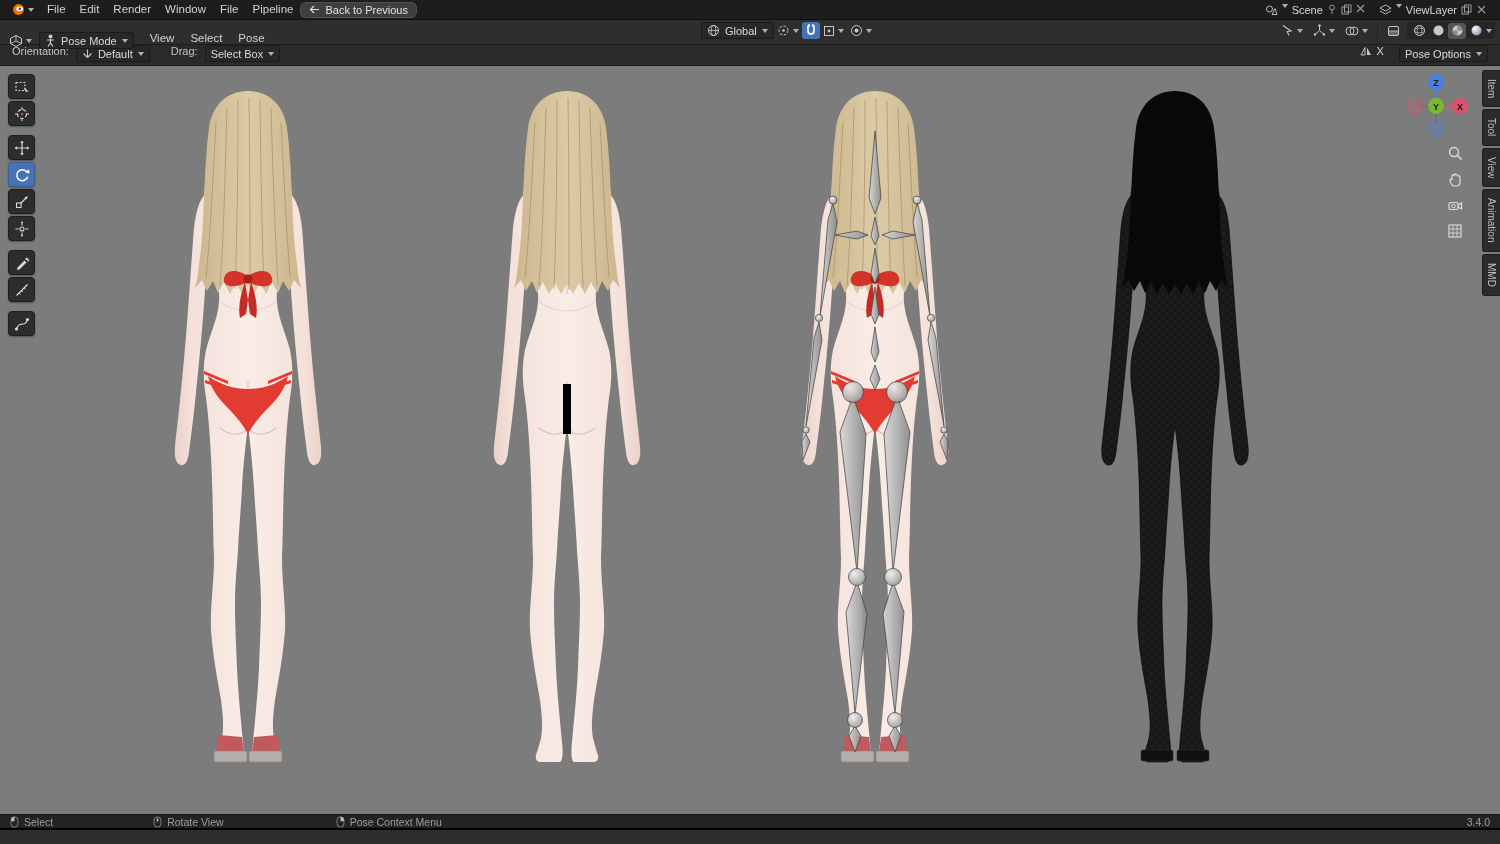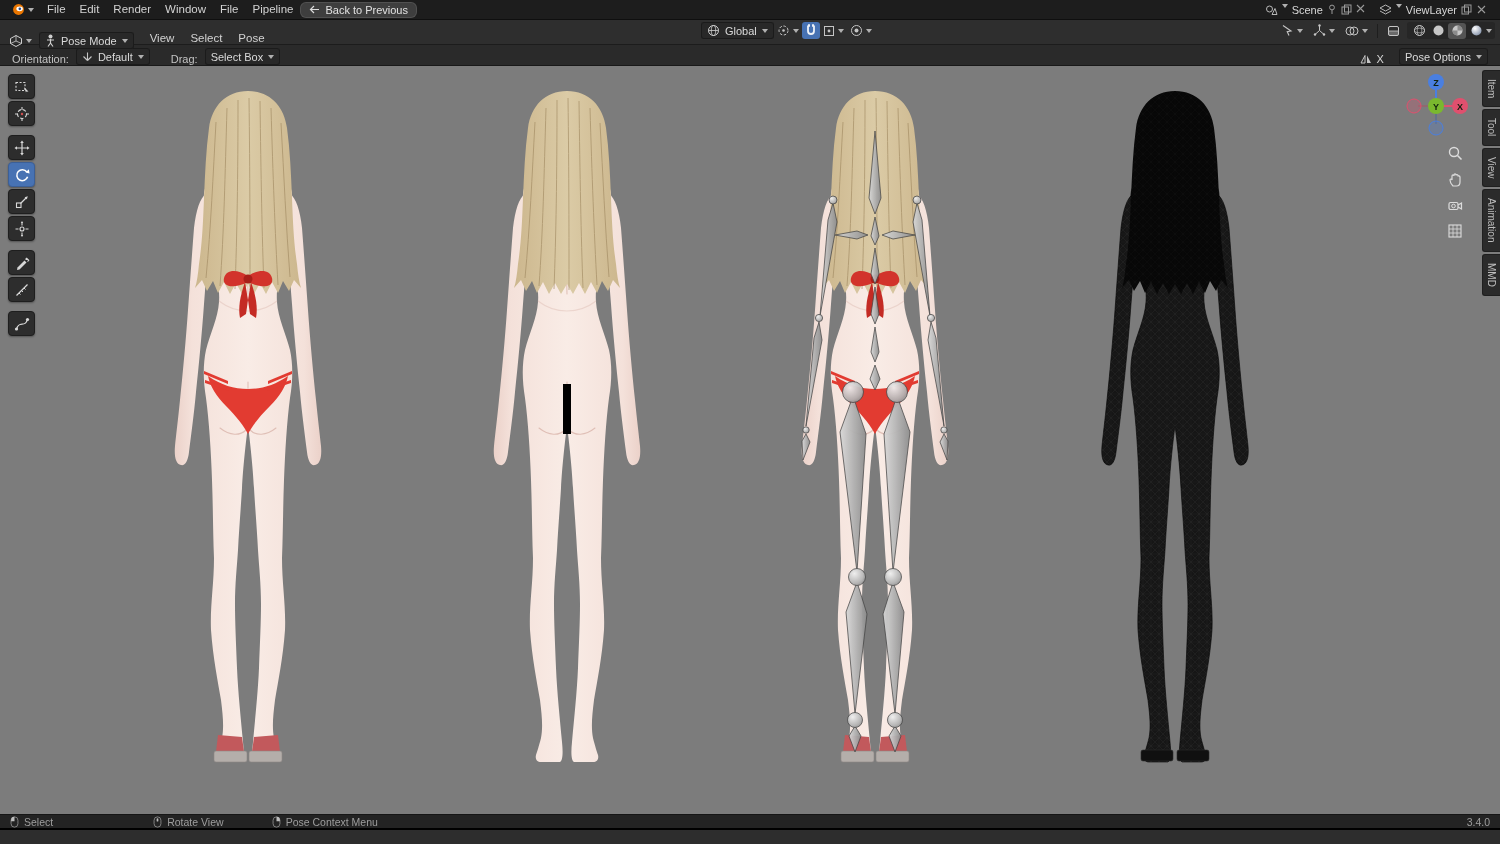--- a/index.html
+++ b/index.html
@@ -25,21 +25,21 @@
 .hmenu{font-size:11.5px;color:#d2d2d2;padding:0 8px}
 .hcenter{position:absolute;left:701px;top:2px;display:flex;align-items:center;gap:0}
 .hright{position:absolute;right:5px;top:2px;display:flex;align-items:center;gap:4px}
 .hgrp{height:17px;display:flex;align-items:center;gap:3px;padding:0 3px;border-radius:3px}
 .snapon{background:#4772b3}
 .shadegrp{height:17px;display:flex;align-items:center;gap:1px;background:#262626;border-radius:3px;padding:0 3px}
 .shbtn{width:18px;height:16px;display:flex;align-items:center;justify-content:center;border-radius:3px}
 .shbtn.active{background:#545454}
 .hsep{width:1px;height:14px;background:#1e1e1e;margin:0 2px}
 
-.subheader{height:21px;background:#2a2a2a;display:flex;align-items:flex-end;padding:0 12px;border-bottom:1px solid #191919;flex:none;gap:7px}
+.subheader{height:21px;background:#2a2a2a;display:flex;align-items:flex-start;padding:0 12px;border-bottom:1px solid #191919;flex:none;gap:7px}
 .lbl{font-size:11px;color:#c3c3c3}
 .mirrorx{display:flex;align-items:center;gap:4px;font-size:11px;color:#d6d6d6;margin-right:8px}
 
 .viewport{height:748px;background:#7c7c7c;position:relative;flex:none;overflow:hidden}
 .tools{position:absolute;left:8px;top:8px;display:flex;flex-direction:column;gap:2px}
 .tbtn{width:27px;height:25px;background:#2d2d2d;border:1px solid #1e1e1e;border-radius:4px;display:flex;align-items:center;justify-content:center;box-shadow:0 1px 2px #00000055}
 .tbtn.active{background:#4772b3;border-color:#3c5f96}
 .tgap{height:5px}
 .fig{position:absolute;top:20px;width:200px;height:708px}
 .tabs{position:absolute;right:0;top:4px;display:flex;flex-direction:column;gap:2px}
@@ -565,21 +565,21 @@
         </svg>
       <span>Select</span>
     </div>
     <div class="sbitem" style="margin-left:100px">
       <svg width="9" height="12" viewBox="0 0 10 14">
           <rect x="1" y="1" width="8" height="12" rx="4" fill="none" stroke="#8f8f8f" stroke-width="1"></rect>
           <rect x="4" y="2.5" width="2" height="4" rx="1" fill="#bdbdbd"></rect>
         </svg>
       <span>Rotate View</span>
     </div>
-    <div class="sbitem" style="margin-left:48px">
+    <div class="sbitem" style="margin-left:112px">
       <svg width="9" height="12" viewBox="0 0 10 14">
           <rect x="1" y="1" width="8" height="12" rx="4" fill="none" stroke="#8f8f8f" stroke-width="1"></rect>
           <path d="M9,6 V5 Q9,1 5,1 V6 Z" fill="#bdbdbd"></path>
         </svg>
       <span>Pose Context Menu</span>
     </div>
     <div class="spacer"></div>
     <span>3.4.0</span>
   </div>
   <div class="blackbar"></div>

